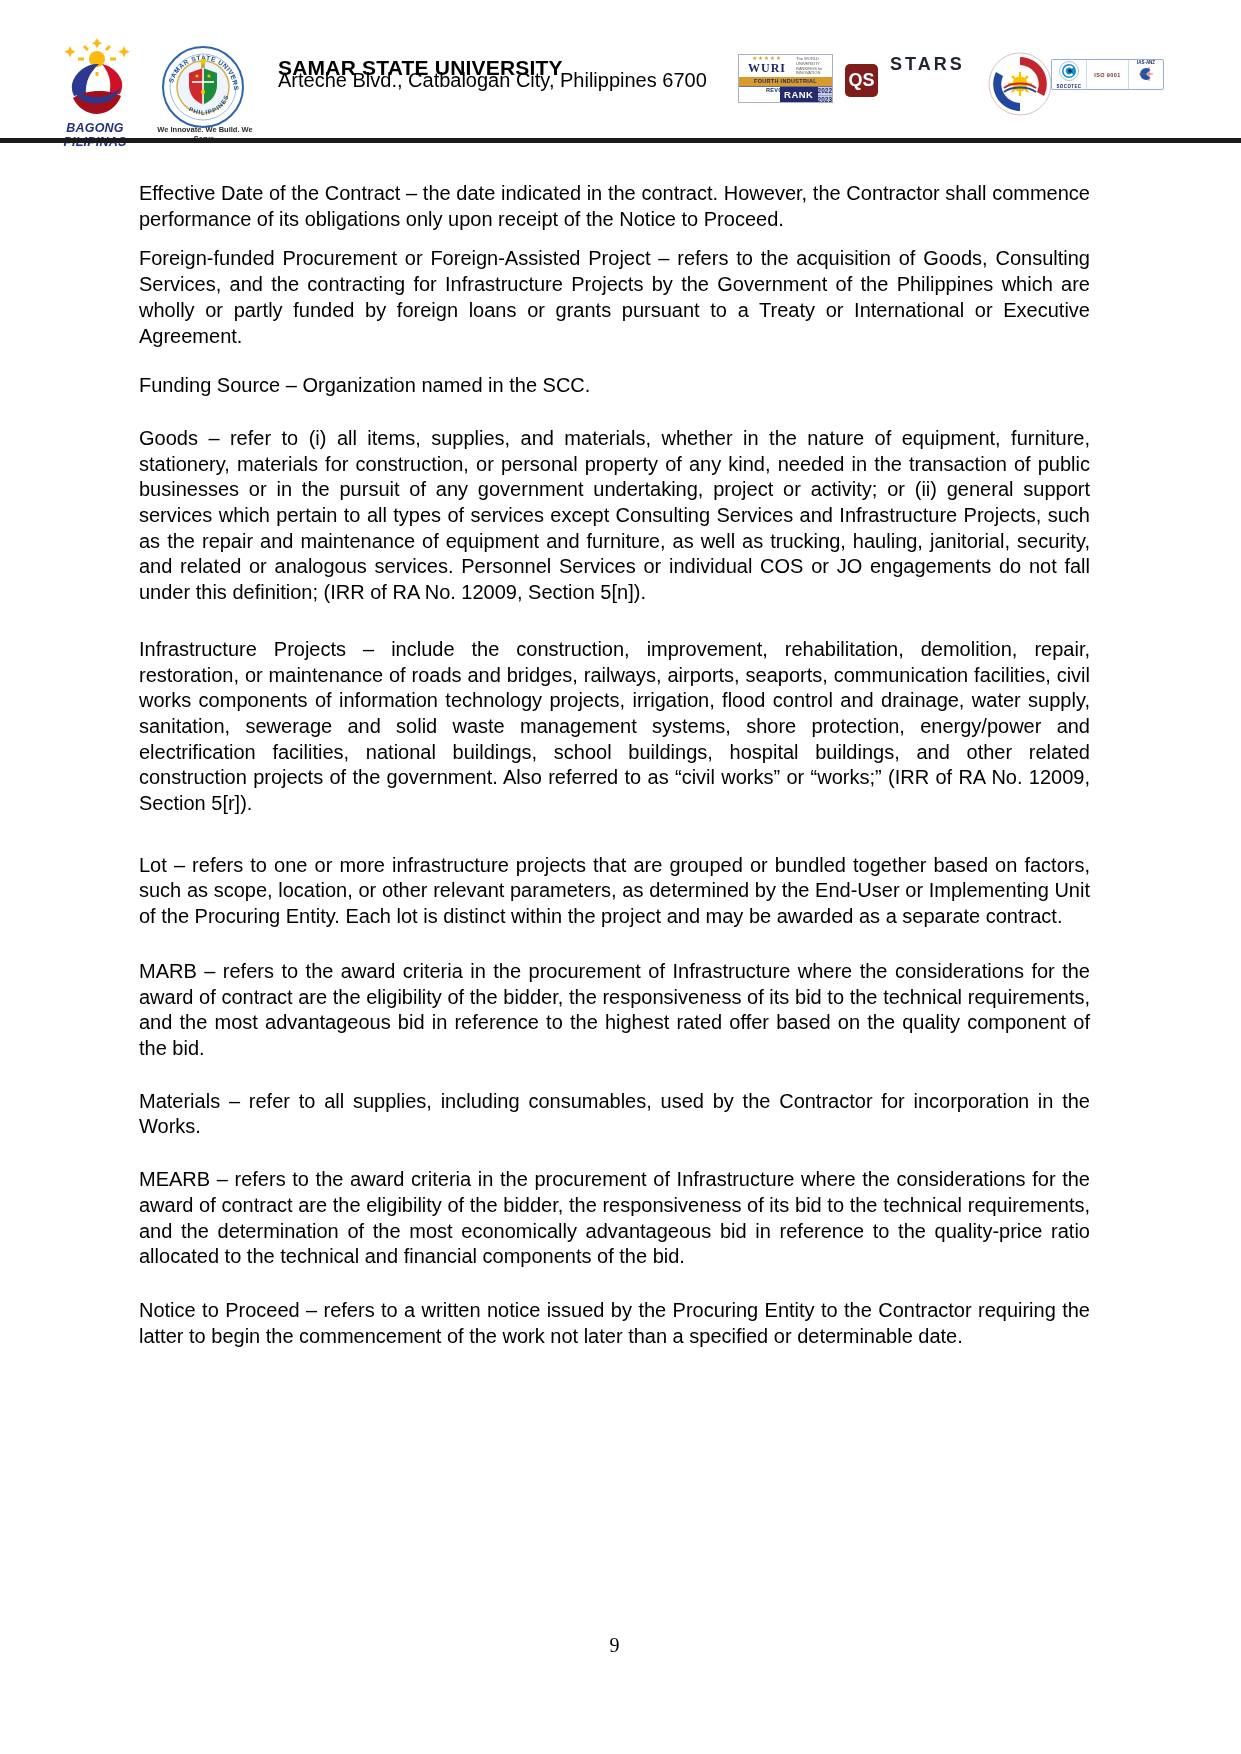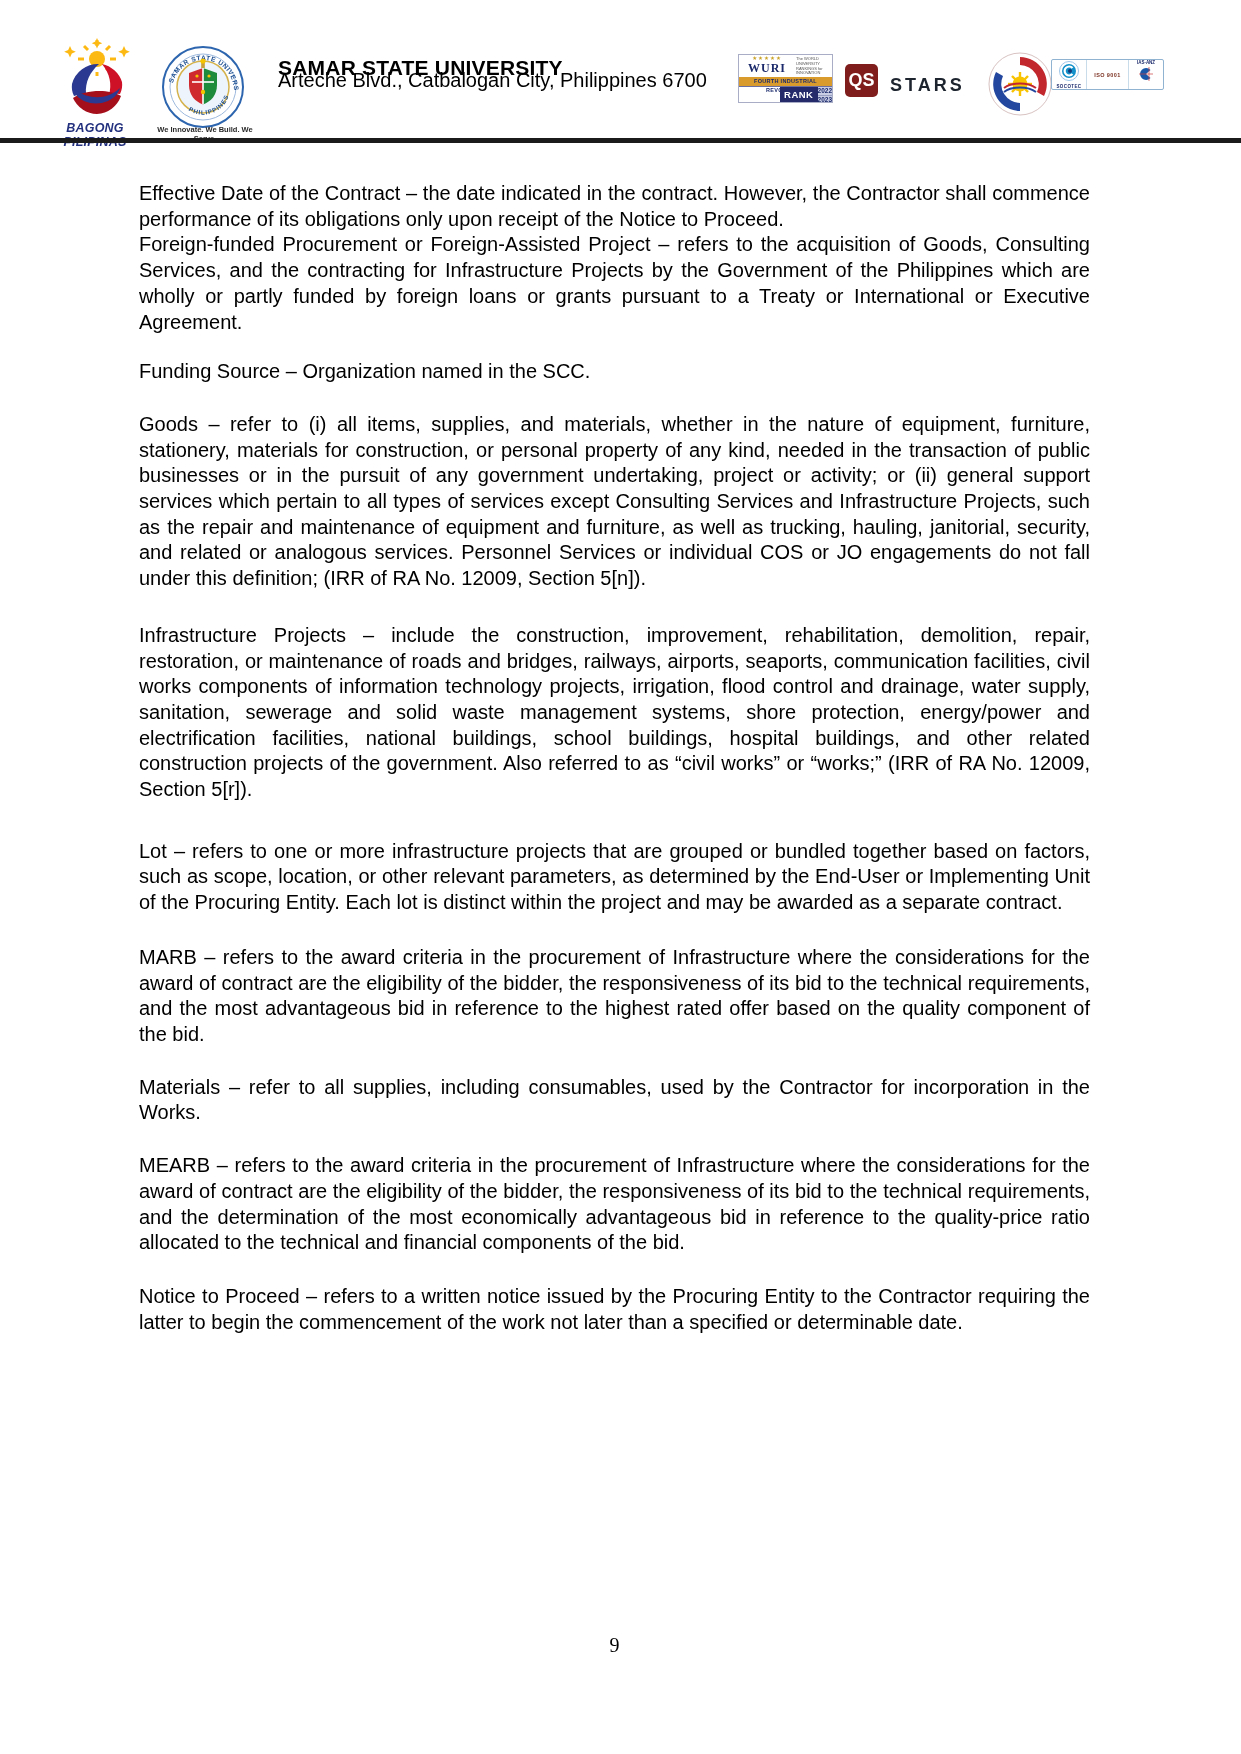--- a/index.html
+++ b/index.html
@@ -37,21 +37,21 @@
   .wuri-rank { width:57px; background:#252a6b; color:#fff; font-weight:700; font-size:9.5px;
     text-align:center; line-height:15px; letter-spacing:0.5px; }
   .wuri-years { flex:1; display:flex; flex-direction:column; }
   .wuri-year { flex:1; background:#c9cde4; color:#1b2a6b; font-size:6.5px; font-weight:700;
     text-align:center; line-height:8px; border-bottom:1px solid #9aa0c2; }
   .wuri-year:last-child { border-bottom:none; }
 
   
   .qs-box { left:845px; top:64px; width:33px; height:33px; background:#7f1d1d; border-radius:5px;
     color:#fff; font-weight:800; font-size:18px; text-align:center; line-height:33px; }
-  .qs-stars-text { left:890px; top:75px; font-size:18px; font-weight:800; color:#1d242e; letter-spacing:3px; }
+  .qs-stars-text { left:890px; top:54px; font-size:18px; font-weight:800; color:#1d242e; letter-spacing:3px; }
 
   
   .pqa { left:988px; top:52px; width:64px; height:64px; }
 
   
   .socotec { left:1051px; top:59px; width:113px; height:31px; box-sizing:border-box;
     border:1px solid #8fb3d1; border-radius:2px; background:#fff; display:flex; align-items:stretch; }
   .soc-left { width:34px; text-align:center; padding-top:1px; }
   .soc-name { font-size:4.5px; font-weight:800; color:#1b2a6b; letter-spacing:0.4px; line-height:1; }
   .soc-mid { flex:1; border-left:1px solid #c9dcea; display:flex; align-items:center; justify-content:center; }
@@ -187,21 +187,21 @@
         <line x1="1" y1="8" x2="15" y2="8" stroke="#c94040" stroke-width="0.7"></line>
         <line x1="11" y1="1" x2="11" y2="15" stroke="#c94040" stroke-width="0.7"></line>
       </svg>
     </div>
   </div>
 
   <div class="abs header-rule"></div>
 
   <main class="abs content">
     <p style="margin-top:30px">Effective Date of the Contract – the date indicated in the contract. However, the Contractor shall commence performance of its obligations only upon receipt of the Notice to Proceed.</p>
-    <p style="">Foreign-funded Procurement or Foreign-Assisted Project – refers to the acquisition of Goods, Consulting Services, and the contracting for Infrastructure Projects by the Government of the Philippines which are wholly or partly funded by foreign loans or grants pursuant to a Treaty or International or Executive Agreement.</p>
+    <p style="margin-top:14px">Foreign-funded Procurement or Foreign-Assisted Project – refers to the acquisition of Goods, Consulting Services, and the contracting for Infrastructure Projects by the Government of the Philippines which are wholly or partly funded by foreign loans or grants pursuant to a Treaty or International or Executive Agreement.</p>
     <p style="margin-top:24px">Funding Source – Organization named in the SCC.</p>
     <p style="margin-top:27px">Goods – refer to (i) all items, supplies, and materials, whether in the nature of equipment, furniture, stationery, materials for construction, or personal property of any kind, needed in the transaction of public businesses or in the pursuit of any government undertaking, project or activity; or (ii) general support services which pertain to all types of services except Consulting Services and Infrastructure Projects, such as the repair and maintenance of equipment and furniture, as well as trucking, hauling, janitorial, security, and related or analogous services. Personnel Services or individual COS or JO engagements do not fall under this definition; (IRR of RA No. 12009, Section 5[n]).</p>
     <p style="margin-top:31px">Infrastructure Projects – include the construction, improvement, rehabilitation, demolition, repair, restoration, or maintenance of roads and bridges, railways, airports, seaports, communication facilities, civil works components of information technology projects, irrigation, flood control and drainage, water supply, sanitation, sewerage and solid waste management systems, shore protection, energy/power and electrification facilities, national buildings, school buildings, hospital buildings, and other related construction projects of the government. Also referred to as “civil works” or “works;” (IRR of RA No. 12009, Section 5[r]).</p>
     <p style="margin-top:36px">Lot – refers to one or more infrastructure projects that are grouped or bundled together based on factors, such as scope, location, or other relevant parameters, as determined by the End-User or Implementing Unit of the Procuring Entity. Each lot is distinct within the project and may be awarded as a separate contract.</p>
     <p style="margin-top:29px">MARB – refers to the award criteria in the procurement of Infrastructure where the considerations for the award of contract are the eligibility of the bidder, the responsiveness of its bid to the technical requirements, and the most advantageous bid in reference to the highest rated offer based on the quality component of the bid.</p>
     <p style="margin-top:27px">Materials – refer to all supplies, including consumables, used by the Contractor for incorporation in the Works.</p>
     <p style="margin-top:27px">MEARB – refers to the award criteria in the procurement of Infrastructure where the considerations for the award of contract are the eligibility of the bidder, the responsiveness of its bid to the technical requirements, and the determination of the most economically advantageous bid in reference to the quality-price ratio allocated to the technical and financial components of the bid.</p>
     <p style="margin-top:28px">Notice to Proceed – refers to a written notice issued by the Procuring Entity to the Contractor requiring the latter to begin the commencement of the work not later than a specified or determinable date.</p>
   </main>
 

